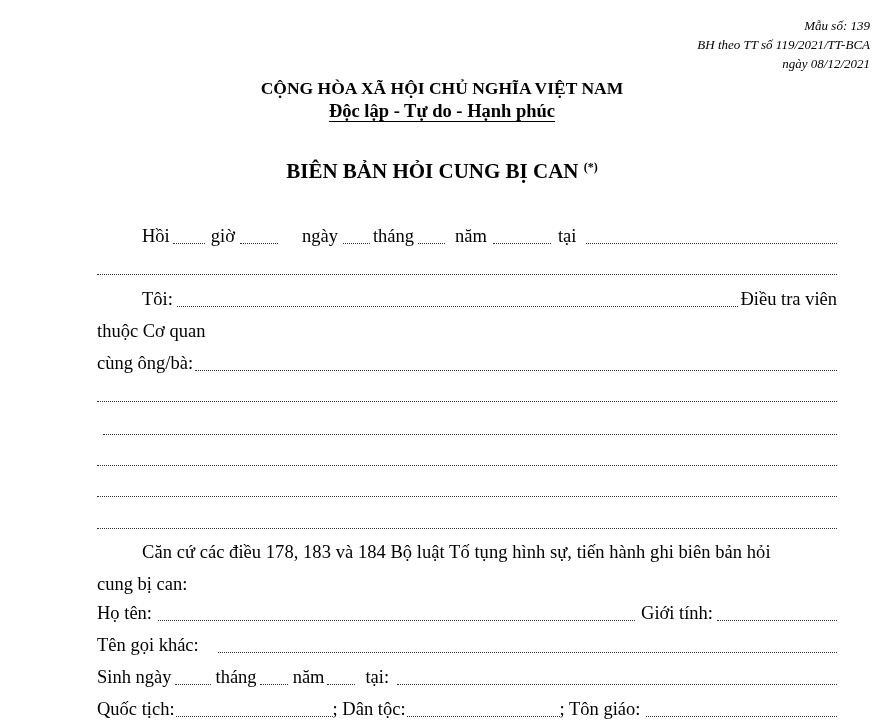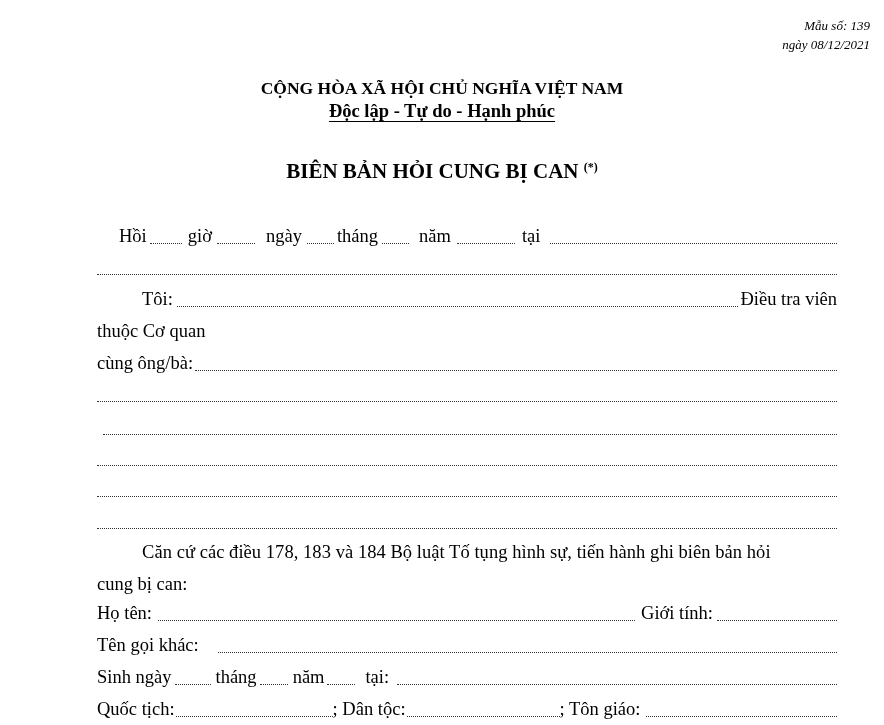--- a/index.html
+++ b/index.html
@@ -18,34 +18,35 @@
   .dots { border-bottom: 1px dotted #333; height: 15px; flex: none; align-self: flex-end;
           margin-bottom: 4px; }
   .dots.grow { flex: 1 1 auto; }
   .full { position: absolute; left: 97px; width: 740px; border-bottom: 1px dotted #333; height: 1px; }
 </style>
 </head>
 <body>
 
 <div class="abs form-no" style="left:620px; top:16px; width:250px;">
   <div>Mẫu số: 139</div>
+  <div>BH theo TT số 119/2021/TT-BCA</div>
   <div>ngày 08/12/2021</div>
 </div>
 
 <div class="abs hdr" style="top:78px;">CỘNG HÒA XÃ HỘI CHỦ NGHĨA VIỆT NAM</div>
 <div class="abs motto" style="top:101px;"><span>Độc lập - Tự do - Hạnh phúc</span></div>
 
 <div class="abs title" style="top:159px;"><span>BIÊN BẢN HỎI CUNG BỊ CAN</span> <sup>(*)</sup></div>
 
 <div class="line" style="top:226px;">
-  <span class="t" style="margin-left:22px;">Hồi</span>
+  <span class="t" style="margin-left:45px;">Hồi</span>
   <span class="dots" style="width:32px; margin-left:3px;"></span>
   <span class="t" style="margin-left:6px;">giờ</span>
   <span class="dots" style="width:38px; margin-left:5px;"></span>
-  <span class="t" style="margin-left:11px;">ngày</span>
+  <span class="t" style="margin-left:24px;">ngày</span>
   <span class="dots" style="width:27px; margin-left:5px;"></span>
   <span class="t" style="margin-left:3px;">tháng</span>
   <span class="dots" style="width:27px; margin-left:4px;"></span>
   <span class="t" style="margin-left:10px;">năm</span>
   <span class="dots" style="width:58px; margin-left:6px;"></span>
   <span class="t" style="margin-left:7px;">tại</span>
   <span class="dots grow" style="margin-left:10px;"></span>
 </div>
 <div class="full" style="top:273px;"></div>
 

